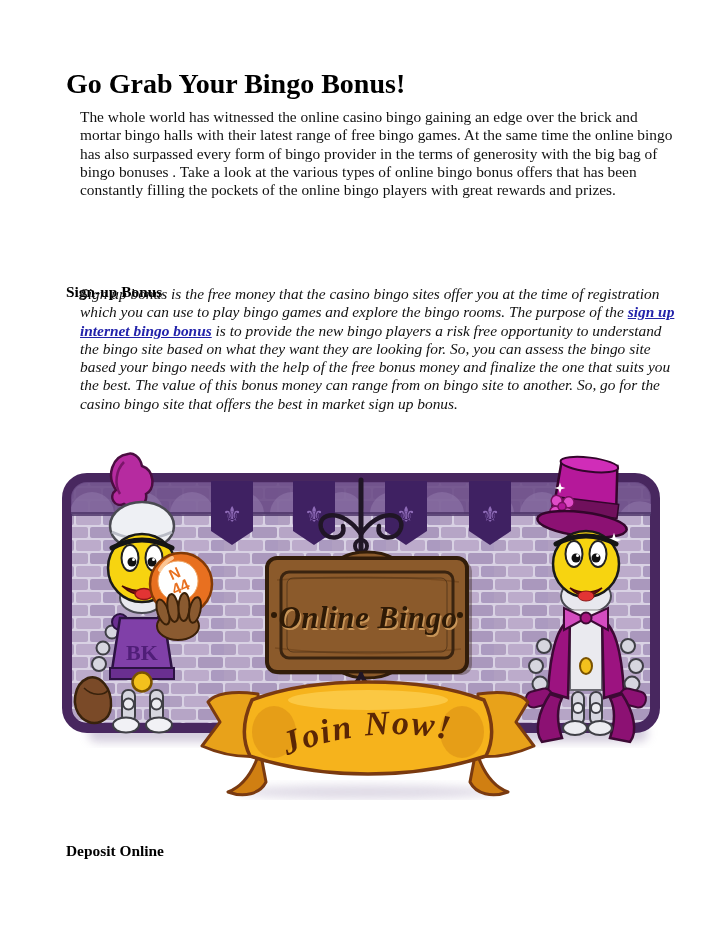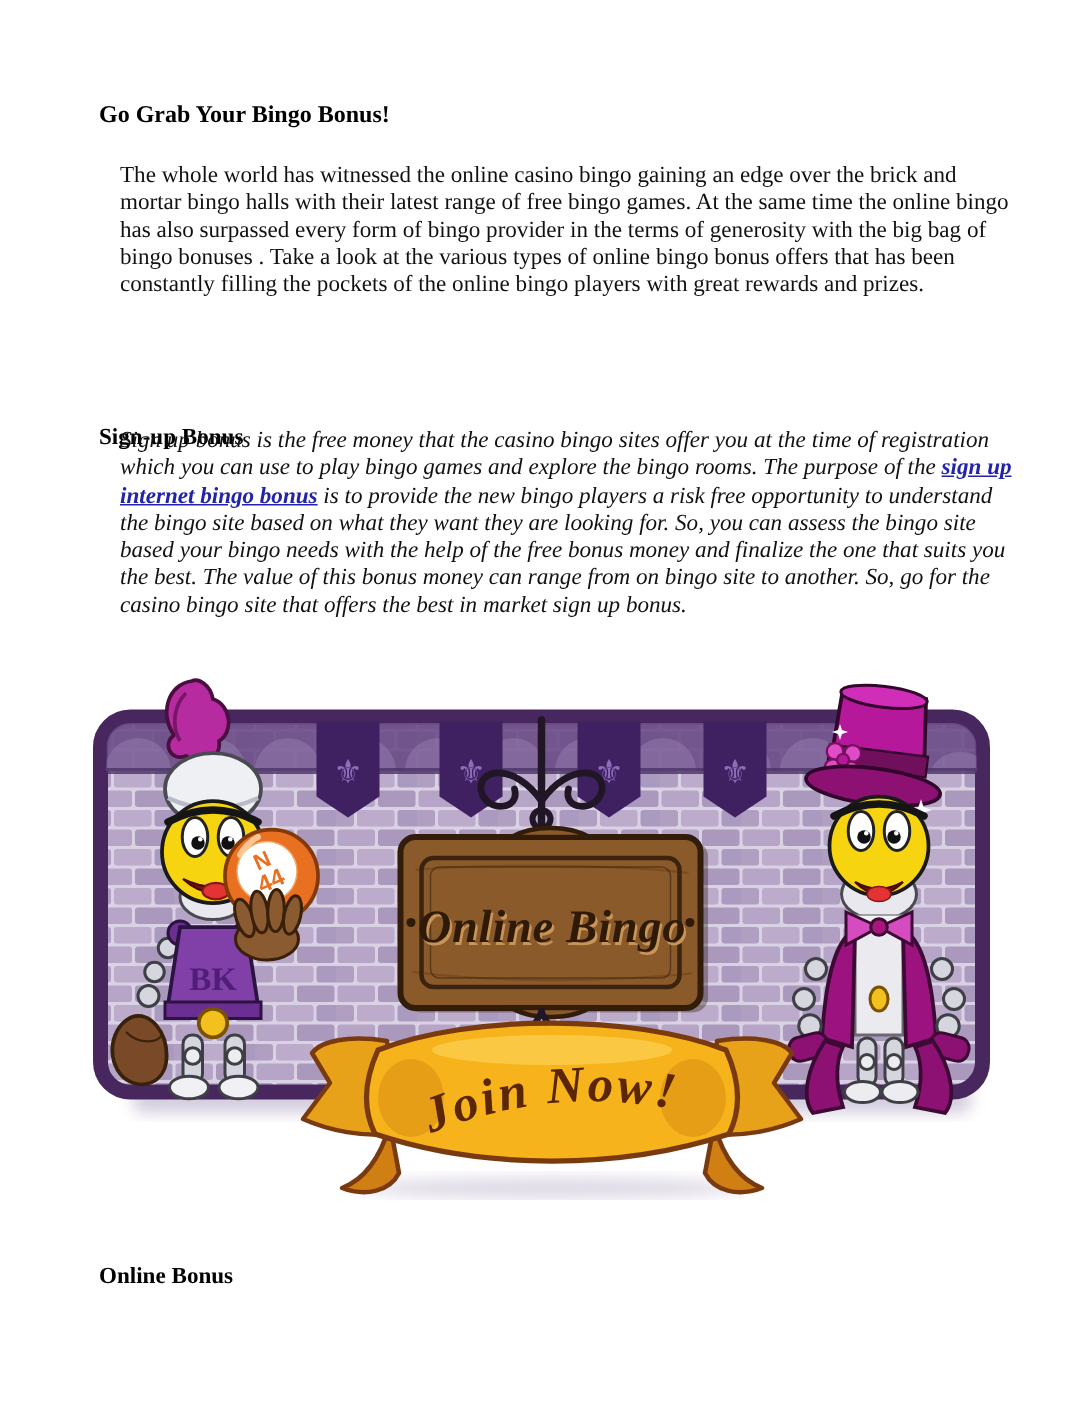--- a/index.html
+++ b/index.html
@@ -2,21 +2,21 @@
 <html><head>
 <meta charset="utf-8">
 <style>
   html,body { margin:0; padding:0; background:#ffffff; }
   .page {
     position:relative; width:728px; height:942px; background:#ffffff;
     font-family:"Liberation Serif", serif; color:#111; overflow:hidden;
   }
   .doc-title {
     position:absolute; left:66px; top:68px; margin:0;
-    font-size:16px; font-weight:bold; color:#000;
+    font-size:28px; font-weight:bold; color:#000;
   }
   .para {
     position:absolute; left:80px; width:600px; margin:0;
     font-size:15.4px; line-height:18.3px; text-align:left;
   }
   .para-intro { top:108px; }
   .para-signup { top:285px;font-style:italic; }
   .subhead {
     position:absolute; left:66px; margin:0;
     font-size:15.4px; font-weight:bold; color:#000;
@@ -246,15 +246,15 @@
         <ellipse cx="212" cy="284" rx="22" ry="26" fill="#d07f12" opacity="0.4"></ellipse>
         <ellipse cx="400" cy="284" rx="22" ry="26" fill="#d07f12" opacity="0.4"></ellipse>
         <path id="jn-path" d="M214,312 Q306,272 400,294" fill="none"></path>
         <text font-family="Liberation Serif, serif" font-style="italic" font-weight="bold" font-size="34" fill="#5a2605" letter-spacing="2">
           <textPath href="#jn-path" startOffset="50%" text-anchor="middle">Join Now!</textPath>
         </text>
       </g>
     </svg>
   </div>
 
-  <h2 class="subhead subhead-deposit">Online Bonus</h2>
+  <h2 class="subhead subhead-deposit">Deposit Online</h2>
 
 </div>
 
 </body></html>

